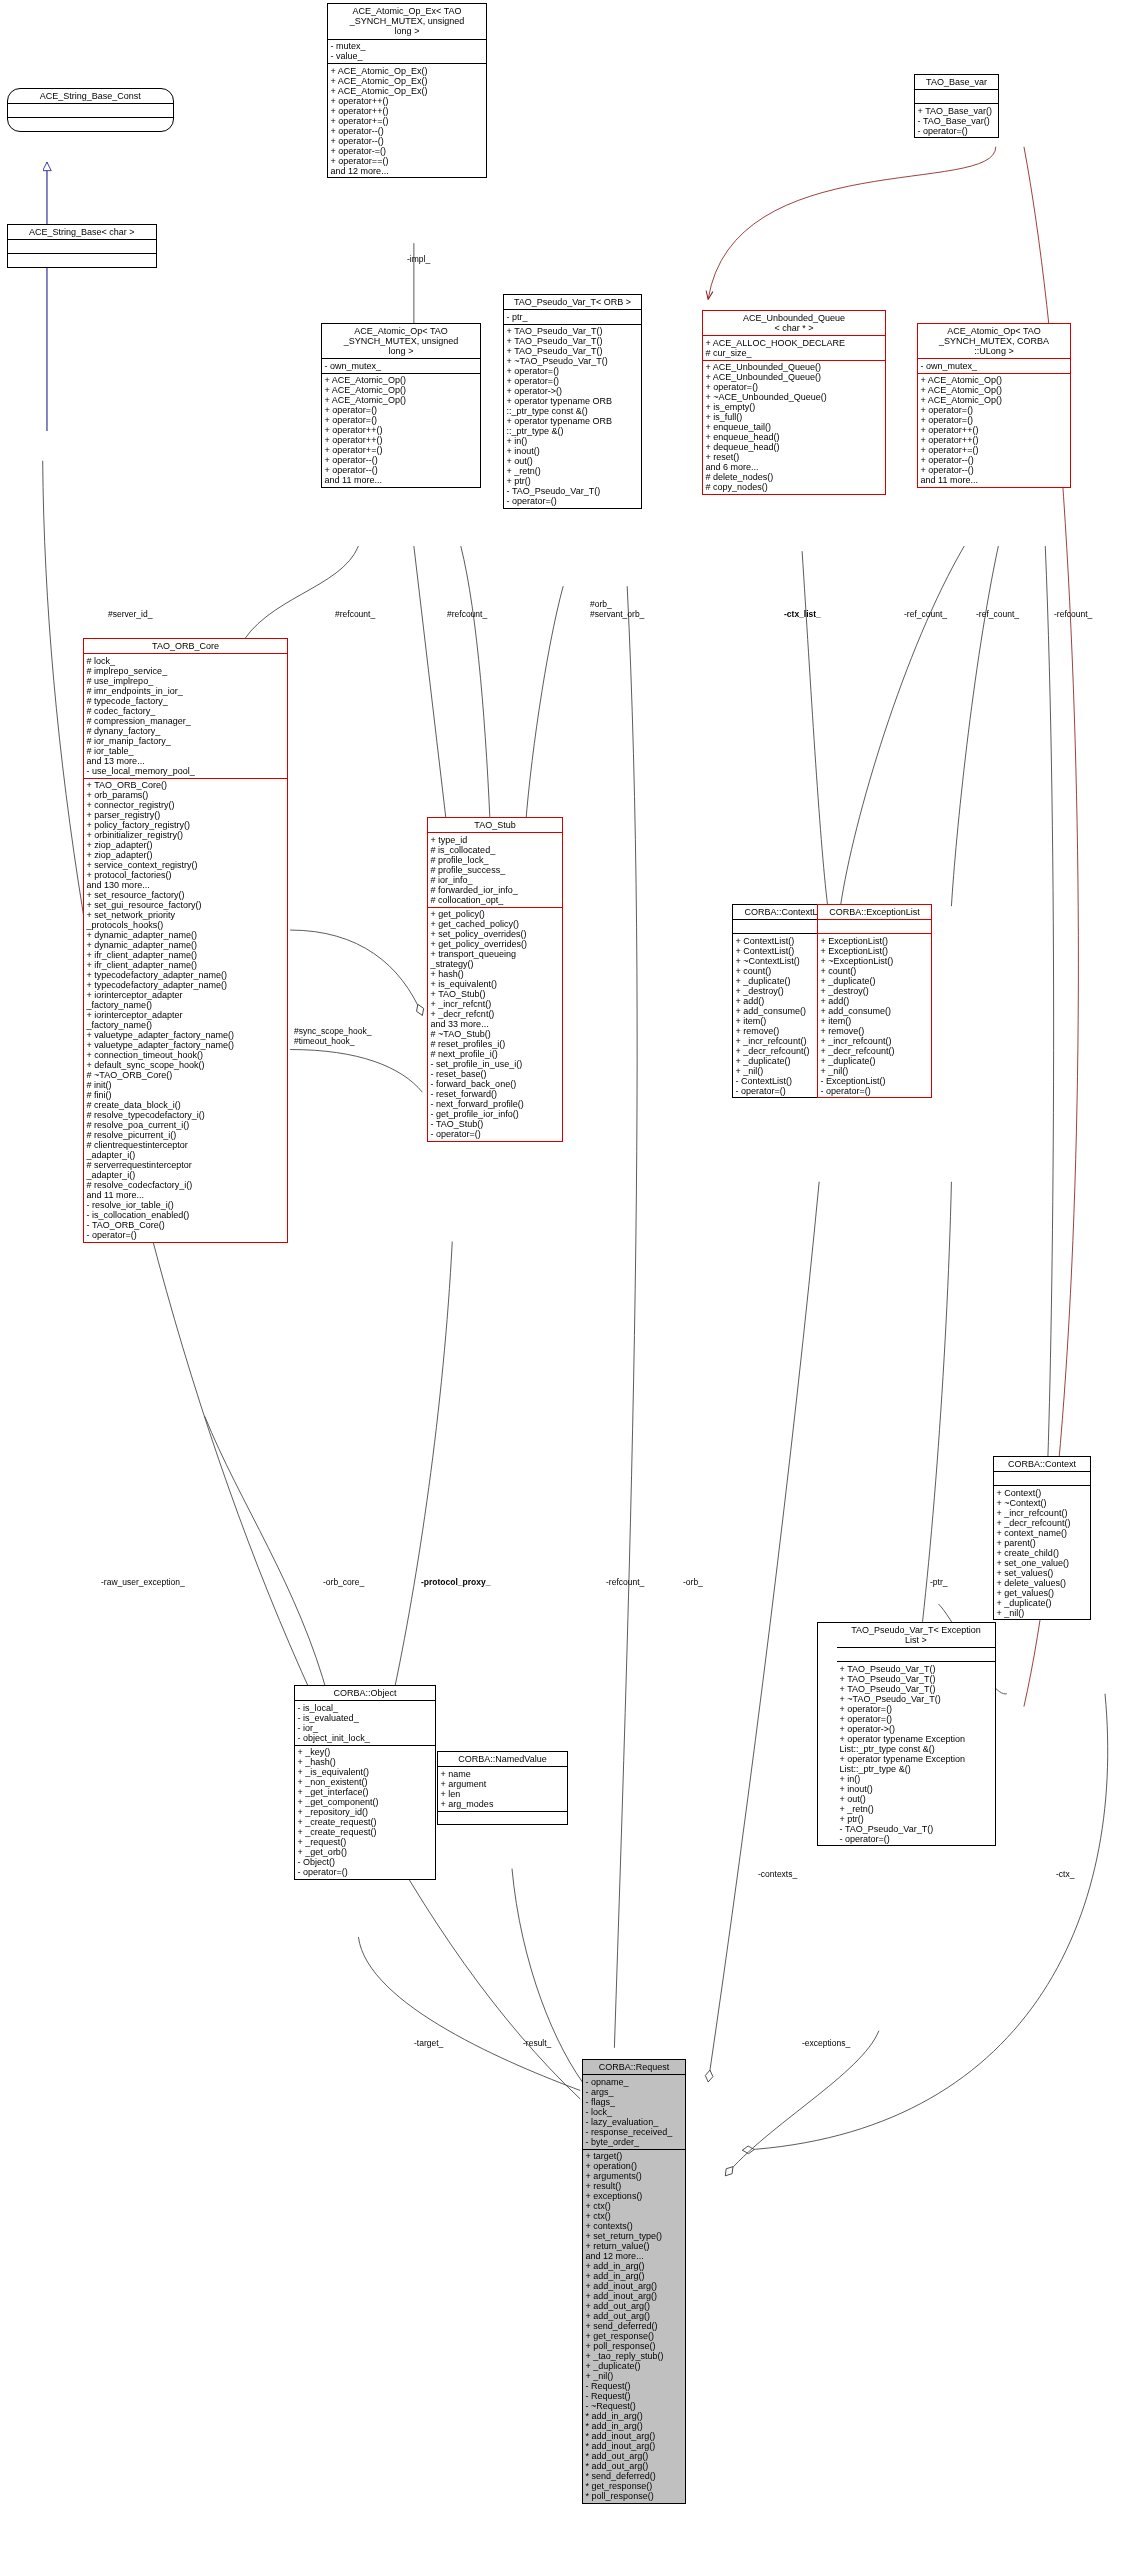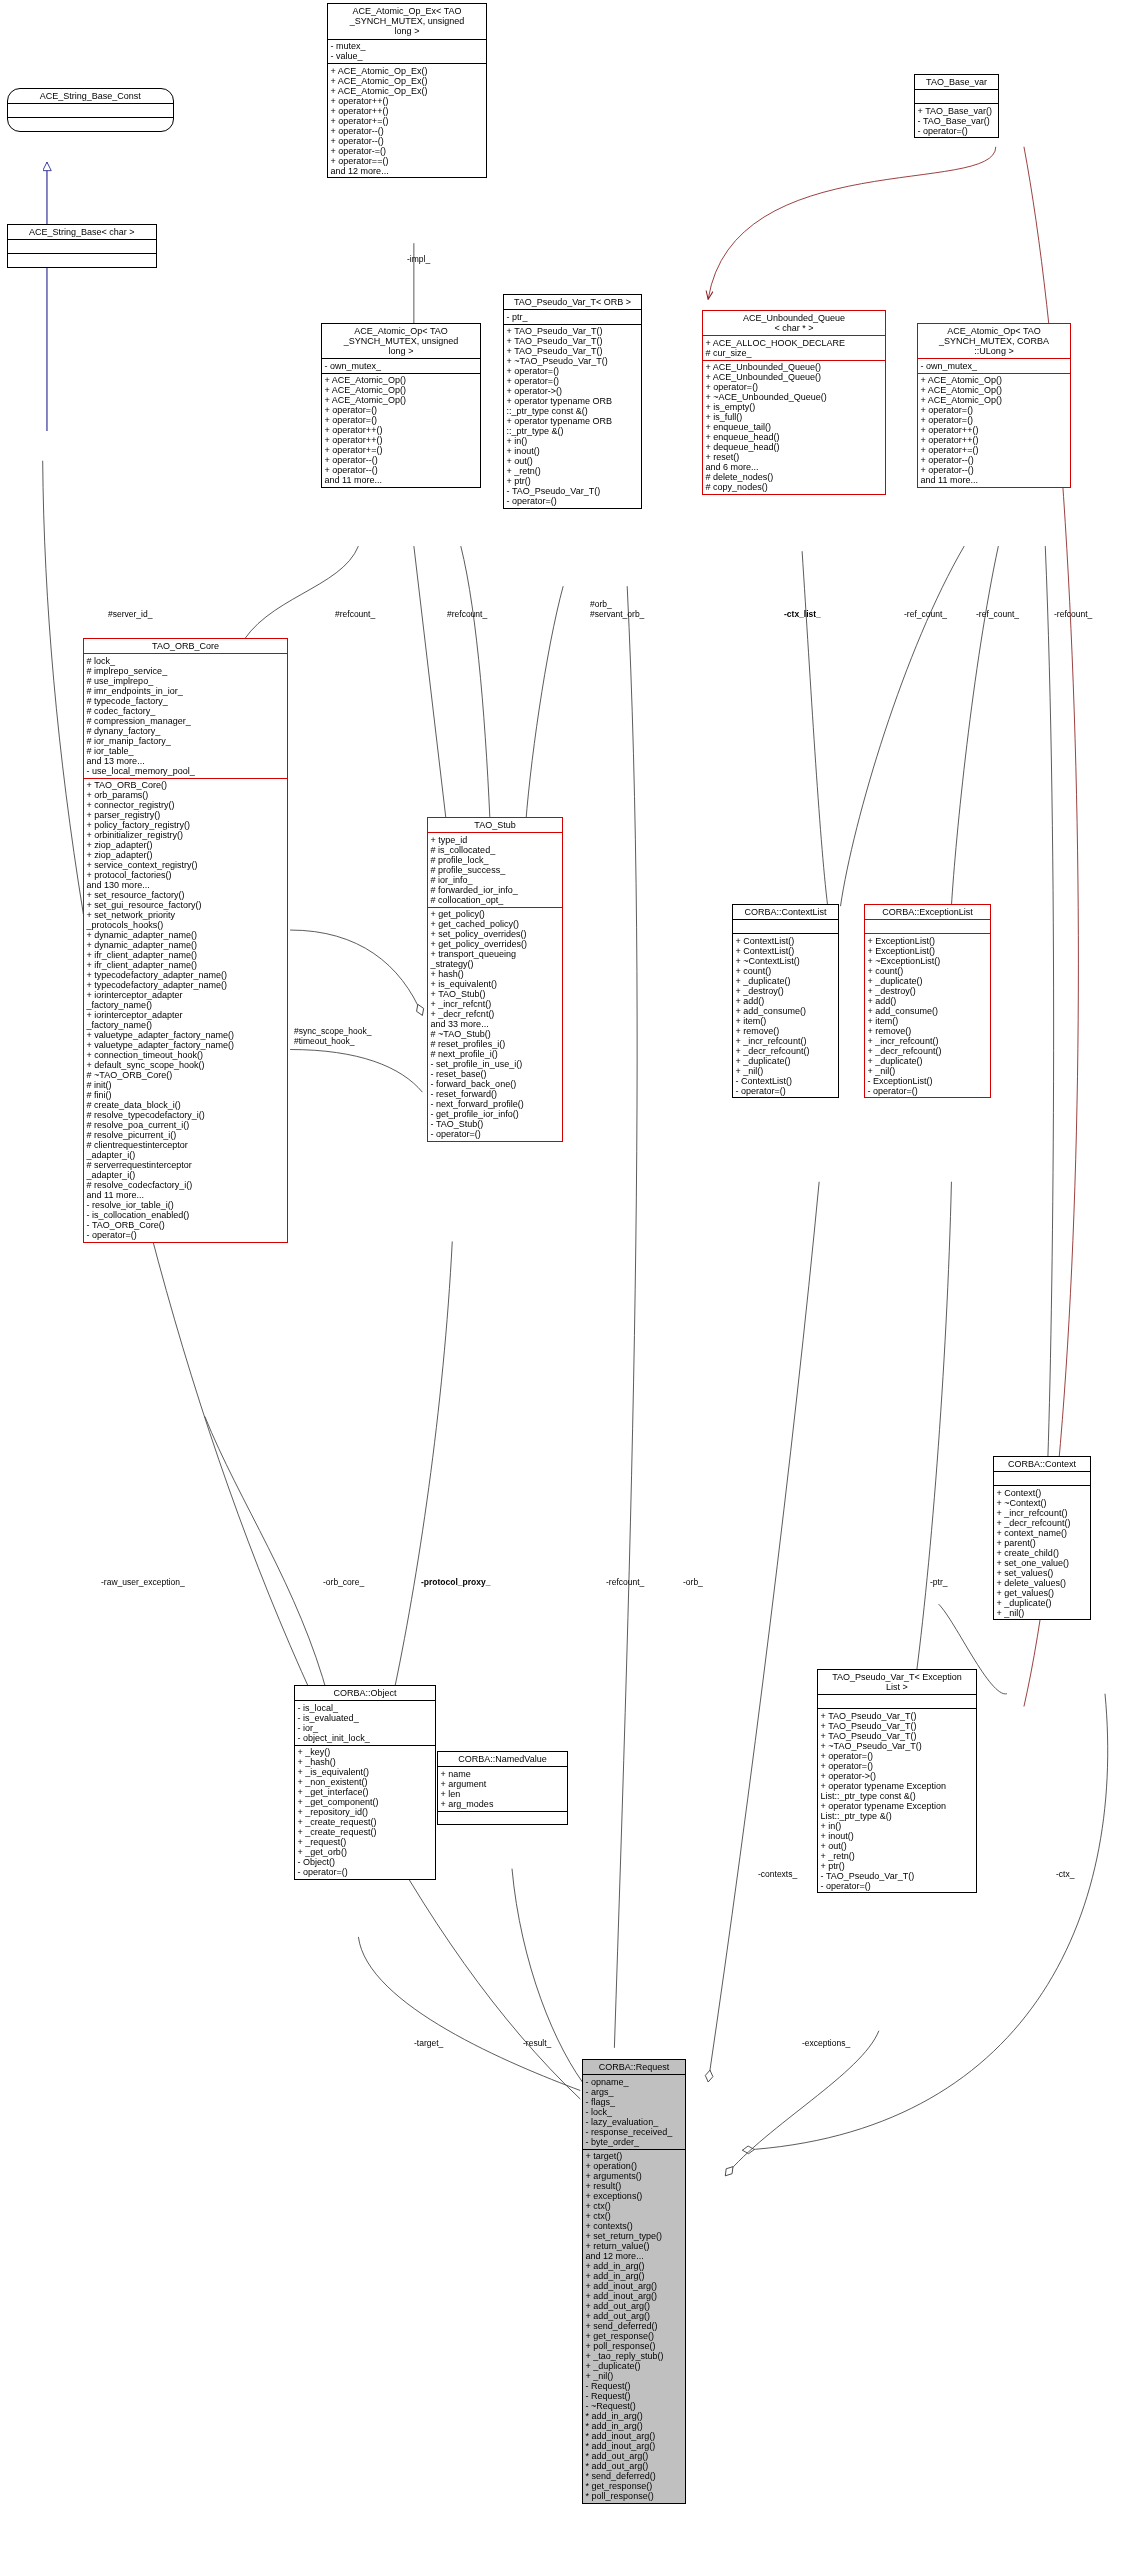--- a/index.html
+++ b/index.html
@@ -421,21 +421,21 @@
         <div class="row">+ remove()</div>
         <div class="row">+ _incr_refcount()</div>
         <div class="row">+ _decr_refcount()</div>
         <div class="row">+ _duplicate()</div>
         <div class="row">+ _nil()</div>
         <div class="row">- ContextList()</div>
         <div class="row">- operator=()</div>
       </div>
   </div>
 
-  <div class="uml red" style="left:864px; top:904px; width:127px;">
+  <div class="uml red" style="left:817px; top:904px; width:115px;">
     <div class="sect title">CORBA::ExceptionList</div>
     <div class="sect">
         <div class="empty"></div>
       </div>
     <div class="sect">
         <div class="row">+ ExceptionList()</div>
         <div class="row">+ ExceptionList()</div>
         <div class="row">+ ~ExceptionList()</div>
         <div class="row">+ count()</div>
         <div class="row">+ _duplicate()</div>
@@ -506,21 +506,21 @@
         <div class="row">+ name</div>
         <div class="row">+ argument</div>
         <div class="row">+ len</div>
         <div class="row">+ arg_modes</div>
       </div>
     <div class="sect">
         <div class="empty"></div>
       </div>
   </div>
 
-  <div class="uml" style="left:817px; top:1669px; width:160px;">
+  <div class="uml" style="left:817px; top:1622px; width:179px;padding-left:19px;">
     <div class="sect title">TAO_Pseudo_Var_T&lt; Exception
 List &gt;</div>
     <div class="sect">
         <div class="empty"></div>
       </div>
     <div class="sect">
         <div class="row">+ TAO_Pseudo_Var_T()</div>
         <div class="row">+ TAO_Pseudo_Var_T()</div>
         <div class="row">+ TAO_Pseudo_Var_T()</div>
         <div class="row">+ ~TAO_Pseudo_Var_T()</div>

